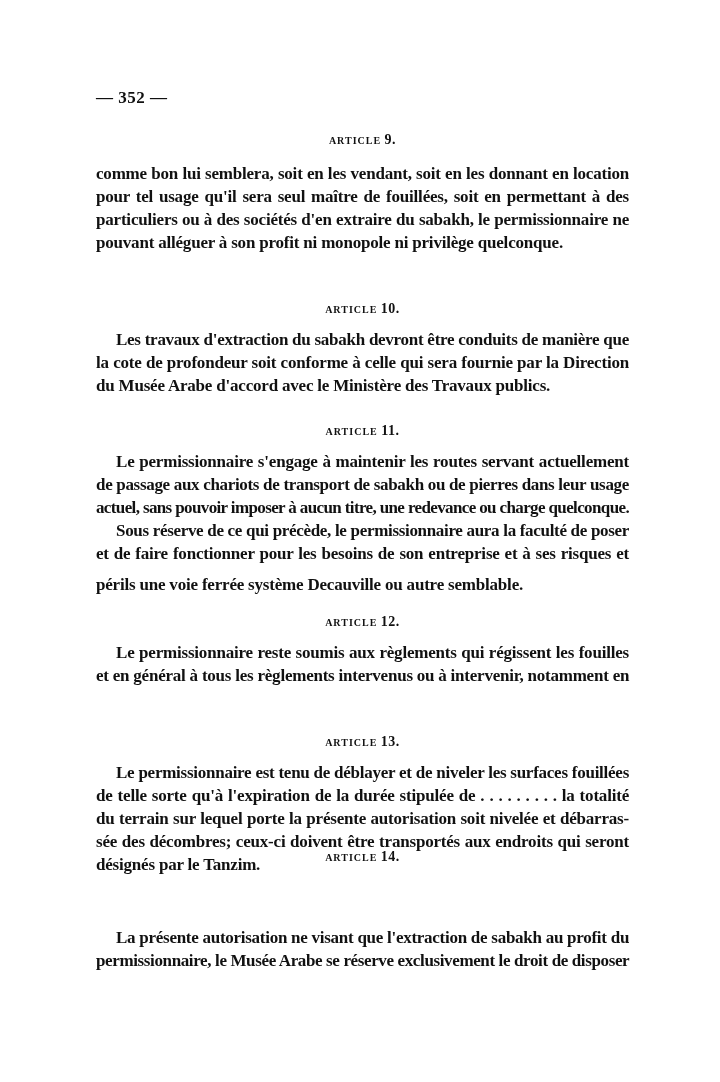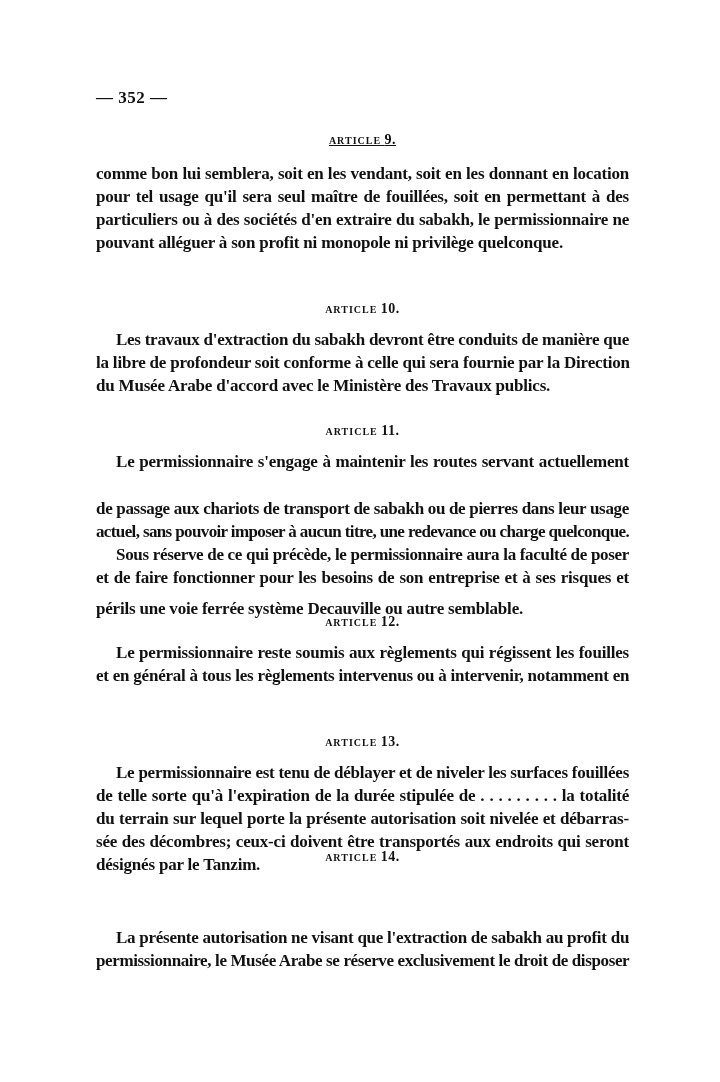--- a/index.html
+++ b/index.html
@@ -16,48 +16,48 @@
   .line { display: block; text-align: justify; text-align-last: justify; white-space: nowrap; }
   .line.last { text-align-last: left; }
   .line.indent { padding-left: 20px; }
 </style>
 </head>
 <body>
 
 <div class="page">
   <div class="pagenum">— 352 —</div>
 
-  <div class="article-title" style="top:132px;text-decoration:underline;">
+  <div class="article-title" style="top:132px;">
     <span>ARTICLE</span>
     <span class="num">9.</span>
   </div>
   <div class="para" style="top:162px;">
     <span class="line" style="white-space: nowrap; display: block;">comme bon lui semblera, soit en les vendant, soit en les donnant en location</span>
     <span class="line" style="white-space: nowrap; display: block;">pour tel usage qu'il sera seul maître de fouillées, soit en permettant à des</span>
     <span class="line" style="white-space: nowrap; display: block;">particuliers ou à des sociétés d'en extraire du sabakh, le permissionnaire ne</span>
     <span class="line last" style="white-space: nowrap; display: block;">pouvant alléguer à son profit ni monopole ni privilège quelconque.</span>
   </div>
 
   <div class="article-title" style="top:301px;">
     <span>ARTICLE</span>
     <span class="num">10.</span>
   </div>
   <div class="para" style="top:328px;">
     <span class="line indent" style="white-space: nowrap; display: block; letter-spacing: -0.270423px;">Les travaux d'extraction du sabakh devront être conduits de manière que</span>
-    <span class="line" style="white-space: nowrap; display: block;">la libre de profondeur soit conforme à celle qui sera fournie par la Direction</span>
+    <span class="line" style="white-space: nowrap; display: block;">la cote de profondeur soit conforme à celle qui sera fournie par la Direction</span>
     <span class="line last" style="white-space: nowrap; display: block;">du Musée Arabe d'accord avec le Ministère des Travaux publics.</span>
   </div>
 
   <div class="article-title" style="top:423px;">
     <span>ARTICLE</span>
     <span class="num">11.</span>
   </div>
   <div class="para" style="top:450px;">
     <span class="line indent" style="white-space: nowrap; display: block;">Le permissionnaire s'engage à maintenir les routes servant actuellement</span>
-    <span class="line" style="white-space: nowrap; display: block; letter-spacing: -0.318421px; margin-top: 24px;">de passage aux chariots de transport de sabakh ou de pierres dans leur usage</span>
+    <span class="line" style="white-space: nowrap; display: block; letter-spacing: -0.318421px;">de passage aux chariots de transport de sabakh ou de pierres dans leur usage</span>
     <span class="line" style="letter-spacing: -0.625316px; white-space: nowrap; display: block;">actuel, sans pouvoir imposer à aucun titre, une redevance ou charge quelconque.</span>
     <span class="line indent" style="white-space: nowrap; display: block; letter-spacing: -0.32px;">Sous réserve de ce qui précède, le permissionnaire aura la faculté de poser</span>
     <span class="line" style="white-space: nowrap; display: block;">et de faire fonctionner pour les besoins de son entreprise et à ses risques et</span>
     <span class="line last" style="white-space: nowrap; display: block; margin-top: 8px;">périls une voie ferrée système Decauville ou autre semblable.</span>
   </div>
 
   <div class="article-title" style="top:614px;">
     <span>ARTICLE</span>
     <span class="num">12.</span>
   </div>

